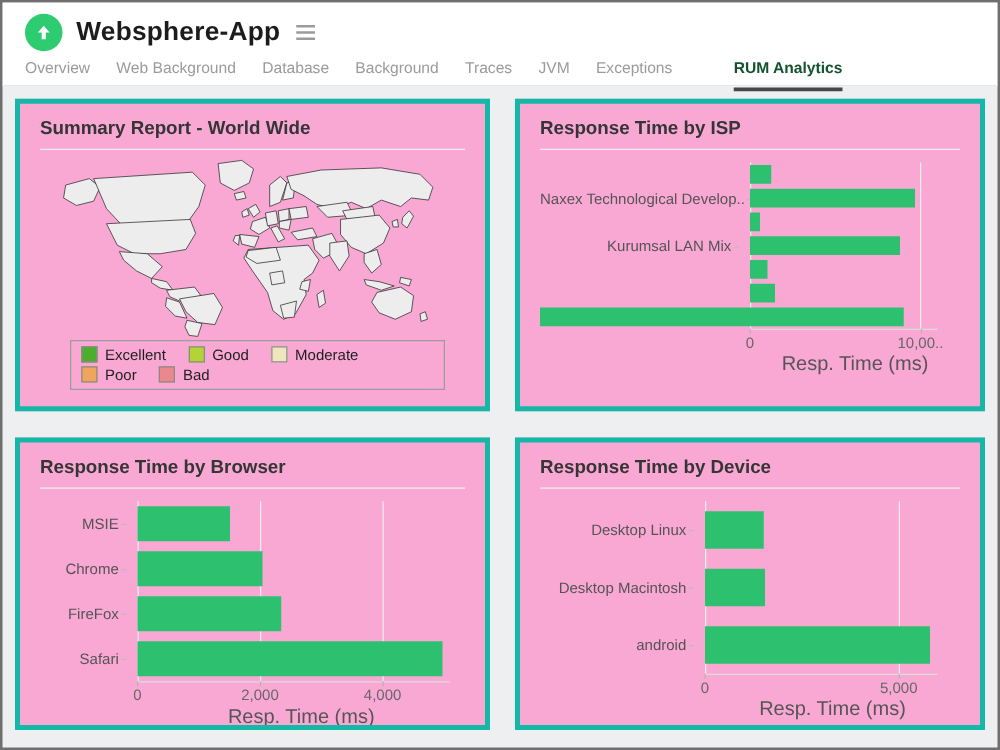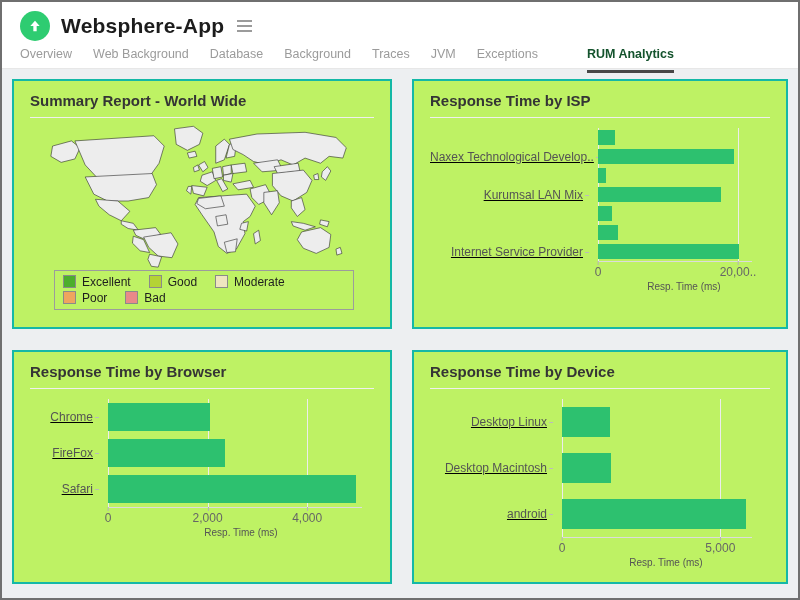--- a/index.html
+++ b/index.html
@@ -16,43 +16,43 @@
   .app-icon { width:30px; height:30px; border-radius:50%; background:#2ecc71; display:flex; align-items:center; justify-content:center; flex:0 0 auto; }
   .app-icon svg { width:16px; height:16px; }
   .app-title { font-size:21px; font-weight:bold; color:#1c1c1c; letter-spacing:.2px; }
   .menu-icon { display:flex; flex-direction:column; gap:3px; cursor:pointer; padding:3px 2px; }
   .menu-icon span { display:block; width:15px; height:2px; background:#9b9b9b; }
   .tab-bar { display:flex; gap:21px; margin-top:4px; height:26px; }
   .tab { font-size:12.5px; color:#9b9b9b; cursor:pointer; padding-bottom:7px; white-space:nowrap; }
   .tab.active { color:#14532d; font-weight:bold; border-bottom:3px solid #474747;margin-left:28px; }
   
   .main { padding:10px 10px 0 10px; display:grid; grid-template-columns:380px 1fr; grid-template-rows:250px 234px; gap:21px 20px; }
-  .panel { background:#bef264; border:2px solid #14b8a6; padding:11px 16px 8px 16px; overflow:hidden; }
+  .panel { background:#f9a8d4; border:4px solid #14b8a6; padding:11px 16px 8px 16px; overflow:hidden; }
   .panel-title { font-size:15px; font-weight:600; color:#353535; padding-bottom:8px; border-bottom:1px solid #efefef; }
   
   .map-wrap { padding-top:4px; }
   .world-map { width:100%; height:146px; display:block; }
   .world-map path { stroke:#2b2b2b; stroke-width:0.7; stroke-linejoin:round; fill:#ededed; }
   .map-legend { margin:2px 0 0 24px; width:300px; border:1px solid #9c9c9c; padding:4px 8px; display:flex; flex-wrap:wrap; column-gap:18px; row-gap:2px; }
   .legend-item { display:flex; align-items:flex-start; gap:6px; font-size:12px; color:#1e1e1e; }
   .legend-swatch { width:13px; height:13px; border:1px solid #8a8a8a; flex:0 0 auto; }
   
   .chart { padding-top:10px; }
-  .plot { position:relative;text-decoration:underline; }
+  .plot { position:relative; }
   .grid { position:absolute; left:var(--labelw); right:var(--rpad); top:0; bottom:0; }
   .gridline { position:absolute; top:0; bottom:0; width:1px; background:#ececec; }
   .bar-row { display:flex; align-items:center; height:var(--rowh); position:relative; }
   .bar-label { width:var(--labelw); padding-right:9px; text-align:right; font-size:12px; color:#545454; white-space:nowrap; overflow:hidden; }
   .bar-label.ticked::after { content:""; display:inline-block; width:4px; height:1px; background:#bbb; vertical-align:middle; margin-left:2px; }
   .bar-track { flex:1; margin-right:var(--rpad); height:100%; display:flex; align-items:center; }
   .bar { height:var(--barh); min-width:1px; }
   .x-axis { position:relative; margin-left:var(--labelw); margin-right:var(--rpad); height:17px; border-top:1px solid #dcdcdc; }
   .xtick { position:absolute; top:3px; transform:translateX(-50%); font-size:12px; color:#666; white-space:nowrap; }
   .xtick::before { content:""; position:absolute; left:50%; top:-4px; width:1px; height:4px; background:#b5b5b5; }
-  .axis-title { margin-left:var(--labelw); text-align:center; font-size:10px; color:#555; margin-top:3px; }
+  .axis-title { margin-left:var(--labelw); text-align:center; font-size:16px; color:#555; margin-top:3px; }
 </style>
 </head>
 <body>
 
 <div class="header">
   <div class="title-row">
     <div class="app-icon">
       <svg viewBox="0 0 24 24">
           <path d="M12 4l7 8h-4.5v8h-5v-8H5z" fill="#ffffff"></path>
         </svg>
@@ -189,44 +189,49 @@
               <div class="bar" style="width: 9.09091%; background: rgb(45, 193, 111);"></div>
             </div>
           </div>
           <div class="bar-row">
             <div class="bar-label"></div>
             <div class="bar-track">
               <div class="bar" style="width: 13.1818%; background: rgb(45, 193, 111);"></div>
             </div>
           </div>
           <div class="bar-row">
-            <div class="bar-label ticked">Internet Service Provider</div>
             <div class="bar-track">
               <div class="bar" style="width: 91.3636%; background: rgb(45, 193, 111);"></div>
             </div>
           </div>
         </div>
       <div class="x-axis">
           <div class="xtick" style="left: 0%;">0</div>
-          <div class="xtick" style="left: 90.9091%;">20,00..</div>
+          <div class="xtick" style="left: 90.9091%;">10,00..</div>
         </div>
       <div class="axis-title">Resp. Time (ms)</div>
     </div>
   </div>
 
   <div class="panel">
     <div class="panel-title">Response Time by Browser</div>
     <div class="chart" style="--labelw:78px; --rpad:12px; --rowh:36px; --barh:28px;">
       <div class="plot">
           <div class="grid">
             <div class="gridline" style="left: 0%;"></div>
             <div class="gridline" style="left: 39.2157%;"></div>
             <div class="gridline" style="left: 78.4314%;"></div>
           </div>
           <div class="bar-row">
+            <div class="bar-label ticked">MSIE</div>
+            <div class="bar-track">
+              <div class="bar" style="width: 29.4118%; background: rgb(45, 193, 111);"></div>
+            </div>
+          </div>
+          <div class="bar-row">
             <div class="bar-label ticked">Chrome</div>
             <div class="bar-track">
               <div class="bar" style="width: 40.1961%; background: rgb(45, 193, 111);"></div>
             </div>
           </div>
           <div class="bar-row">
             <div class="bar-label ticked">FireFox</div>
             <div class="bar-track">
               <div class="bar" style="width: 46.0784%; background: rgb(45, 193, 111);"></div>
             </div>

